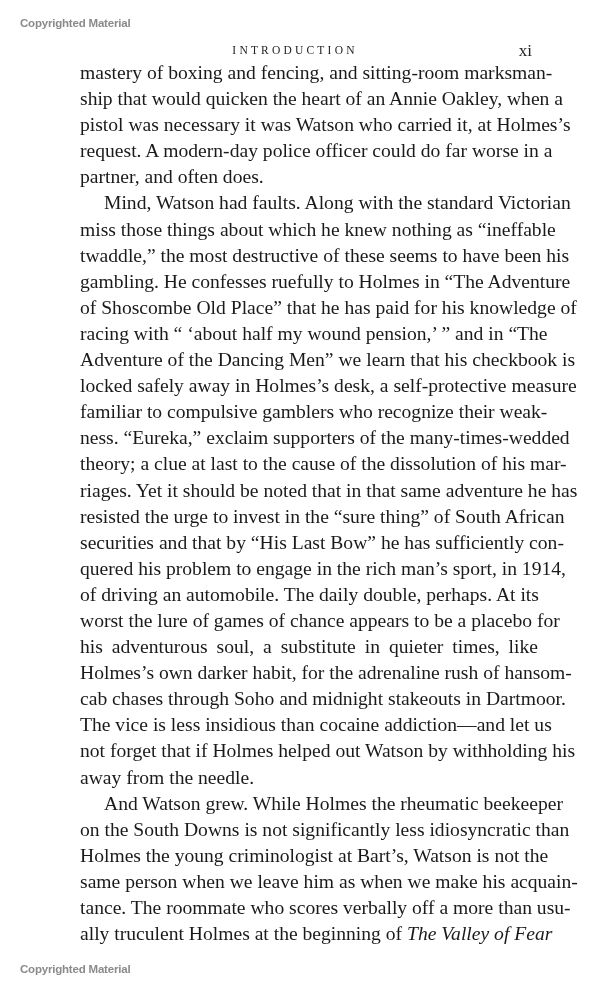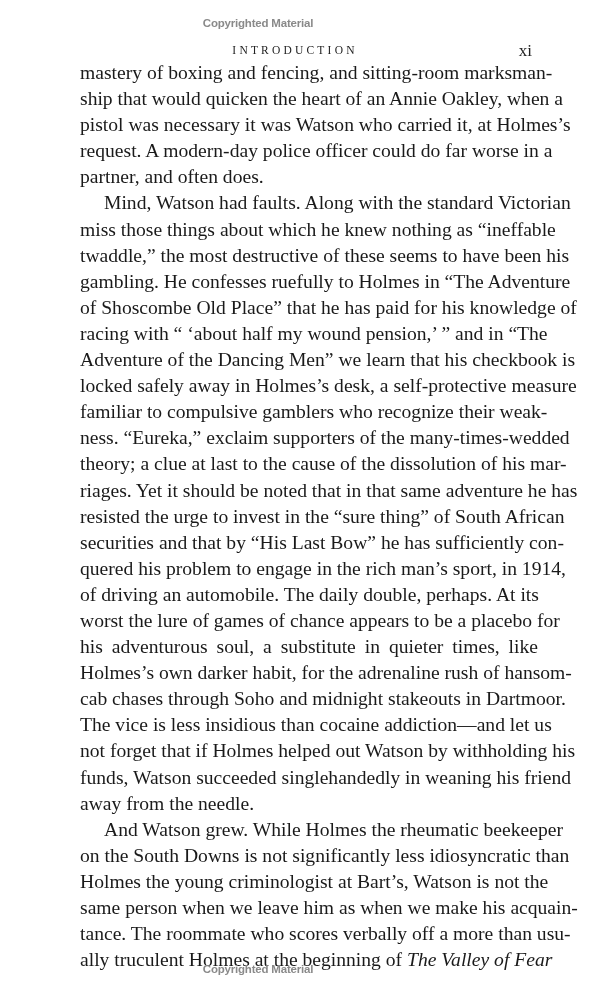--- a/index.html
+++ b/index.html
@@ -1,20 +1,20 @@
 <!DOCTYPE html>
 <html><head>
   <meta charset="utf-8">
   <style>
     html, body { margin: 0; padding: 0; background: #ffffff; }
     body { width: 600px; height: 996px; position: relative; overflow: hidden; }
     .watermark {
-      position: absolute; left: 0; width: 516px; text-align: center;
+      position: absolute; left: 0; width: 516px; text-align: left;
       font-family: "Liberation Sans", sans-serif; font-weight: bold;
-      font-size: 11.5px; color: #8a8a8a; letter-spacing: -0.2px;
+      font-size: 11.5px; color: #8a8a8a; letter-spacing: -0.2px; padding-left: 20px;
     }
     .wm-top { top: 17px; }
     .wm-bottom { top: 963px; }
     .running-head {
       position: absolute; top: 41px; left: 52px; width: 486px; height: 20px;
       font-family: "Liberation Serif", serif; color: #222;
     }
     .running-title {
       position: absolute; left: 0; width: 486px; text-align: center;
       font-size: 11.5px; letter-spacing: 3.2px; top: 3px;
@@ -67,21 +67,20 @@
       <span class="line">resisted the urge to invest in the “sure thing” of South African</span>
       <span class="line">securities and that by “His Last Bow” he has sufficiently con-</span>
       <span class="line">quered his problem to engage in the rich man’s sport, in 1914,</span>
       <span class="line">of driving an automobile. The daily double, perhaps. At its</span>
       <span class="line">worst the lure of games of chance appears to be a placebo for</span>
       <span class="line">his adventurous soul, a substitute in quieter times, like</span>
       <span class="line">Holmes’s own darker habit, for the adrenaline rush of hansom-</span>
       <span class="line">cab chases through Soho and midnight stakeouts in Dartmoor.</span>
       <span class="line">The vice is less insidious than cocaine addiction—and let us</span>
       <span class="line">not forget that if Holmes helped out Watson by withholding his</span>
-      <span class="line">funds, Watson succeeded singlehandedly in weaning his friend</span>
       <span class="line last">away from the needle.</span>
     </div>
     <div>
       <span class="line indent">And Watson grew. While Holmes the rheumatic beekeeper</span>
       <span class="line">on the South Downs is not significantly less idiosyncratic than</span>
       <span class="line">Holmes the young criminologist at Bart’s, Watson is not the</span>
       <span class="line">same person when we leave him as when we make his acquain-</span>
       <span class="line">tance. The roommate who scores verbally off a more than usu-</span>
       <span class="line">ally truculent Holmes at the beginning of <em>The Valley of Fear</em></span>
     </div>

